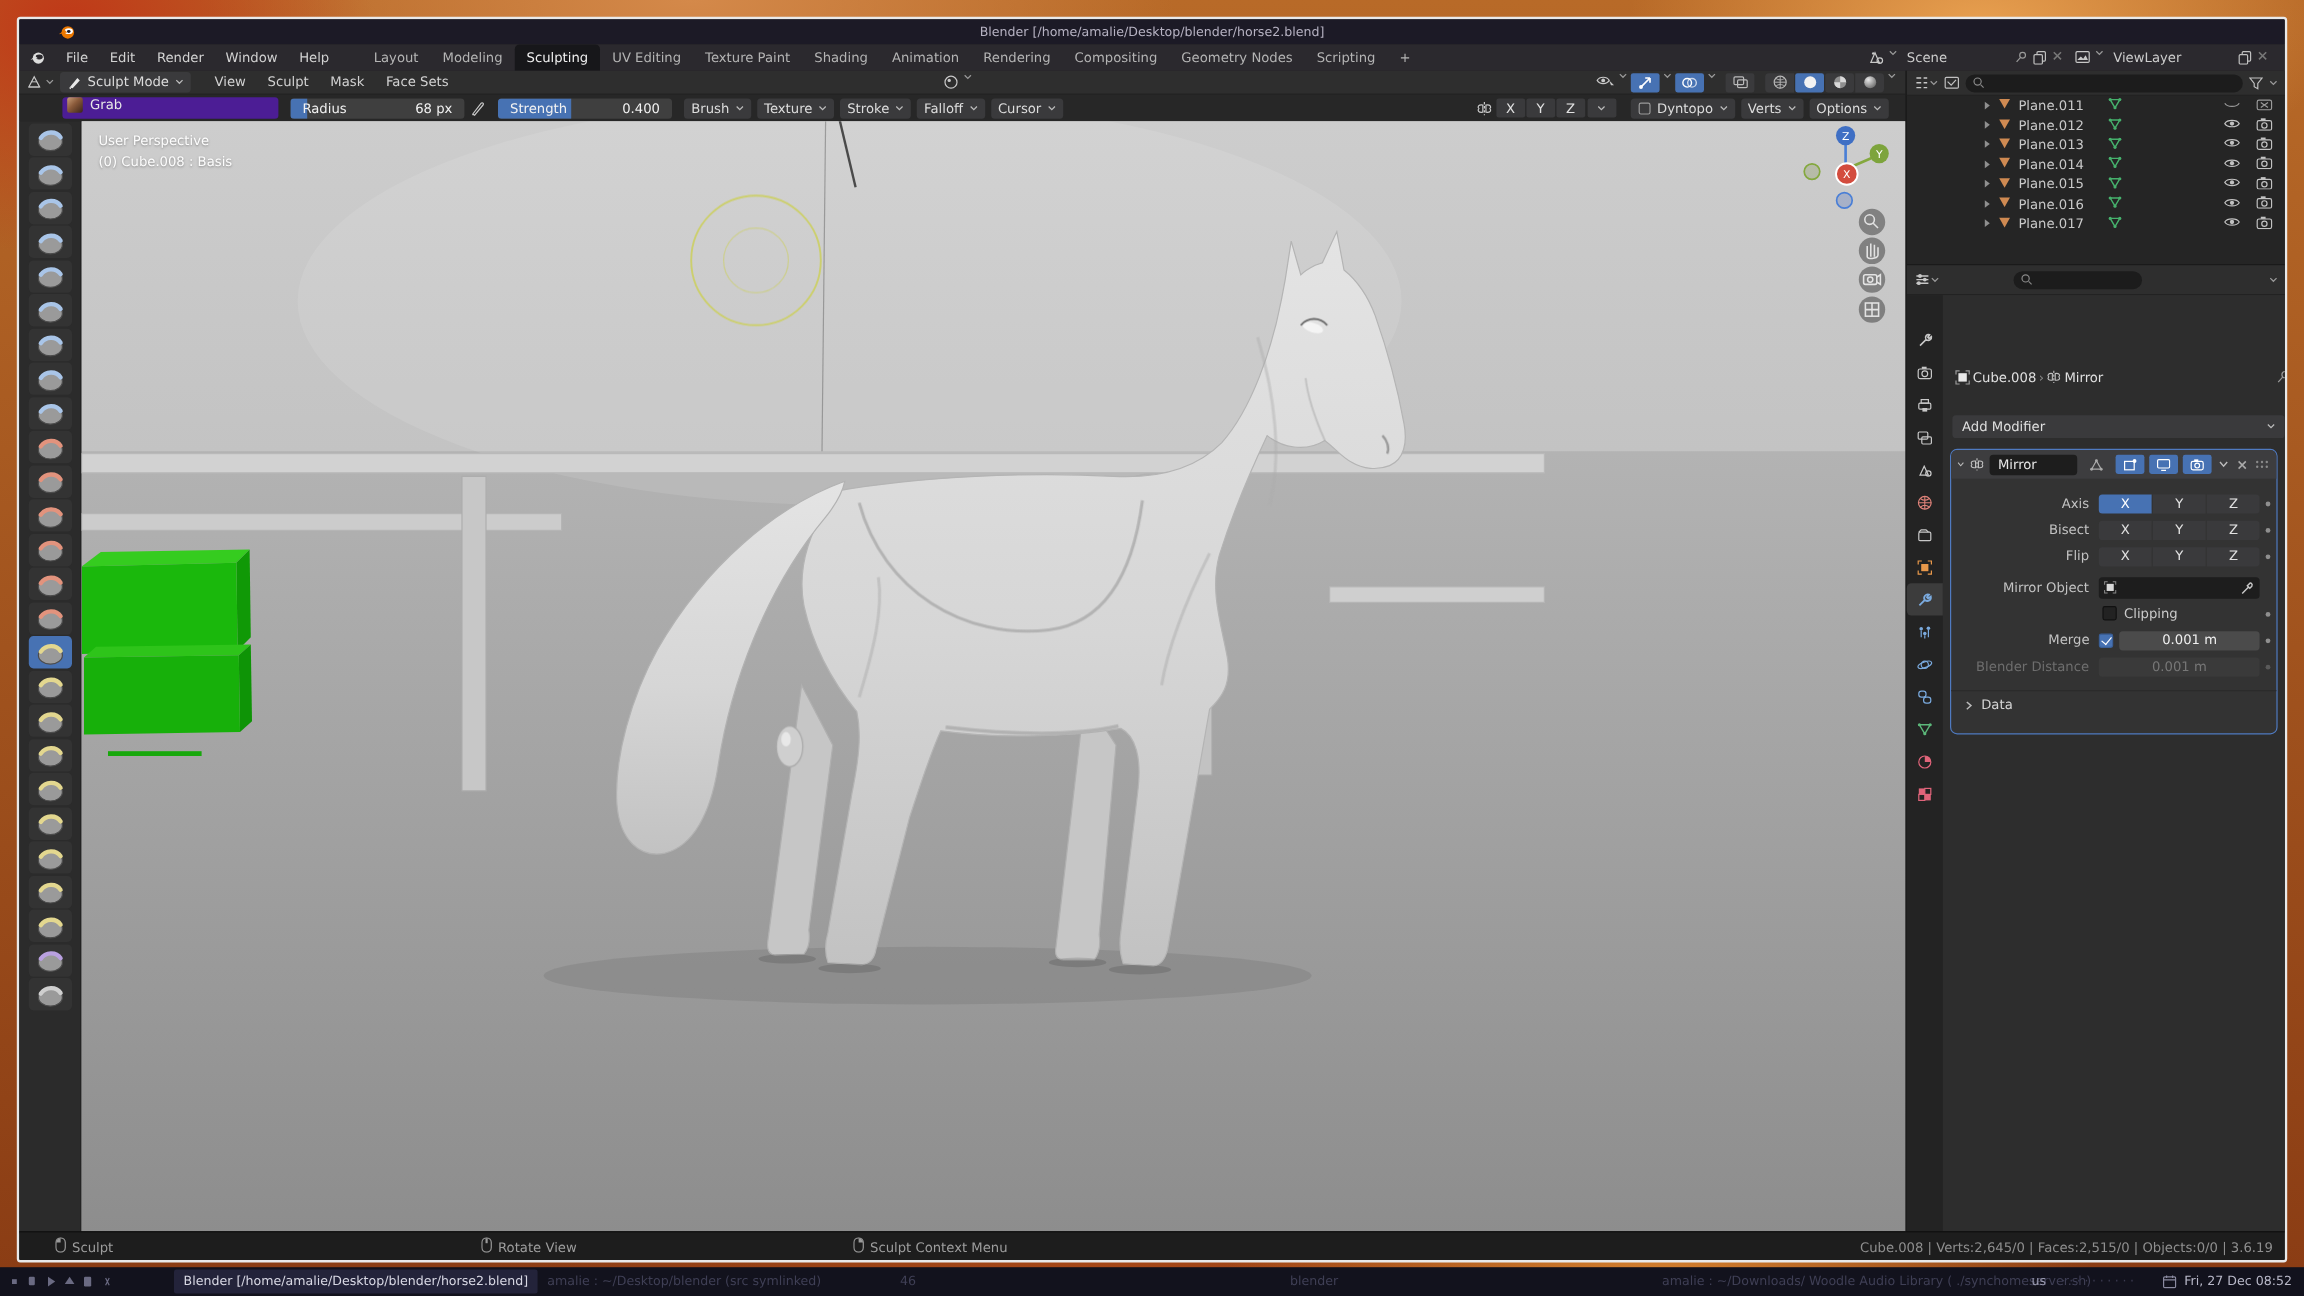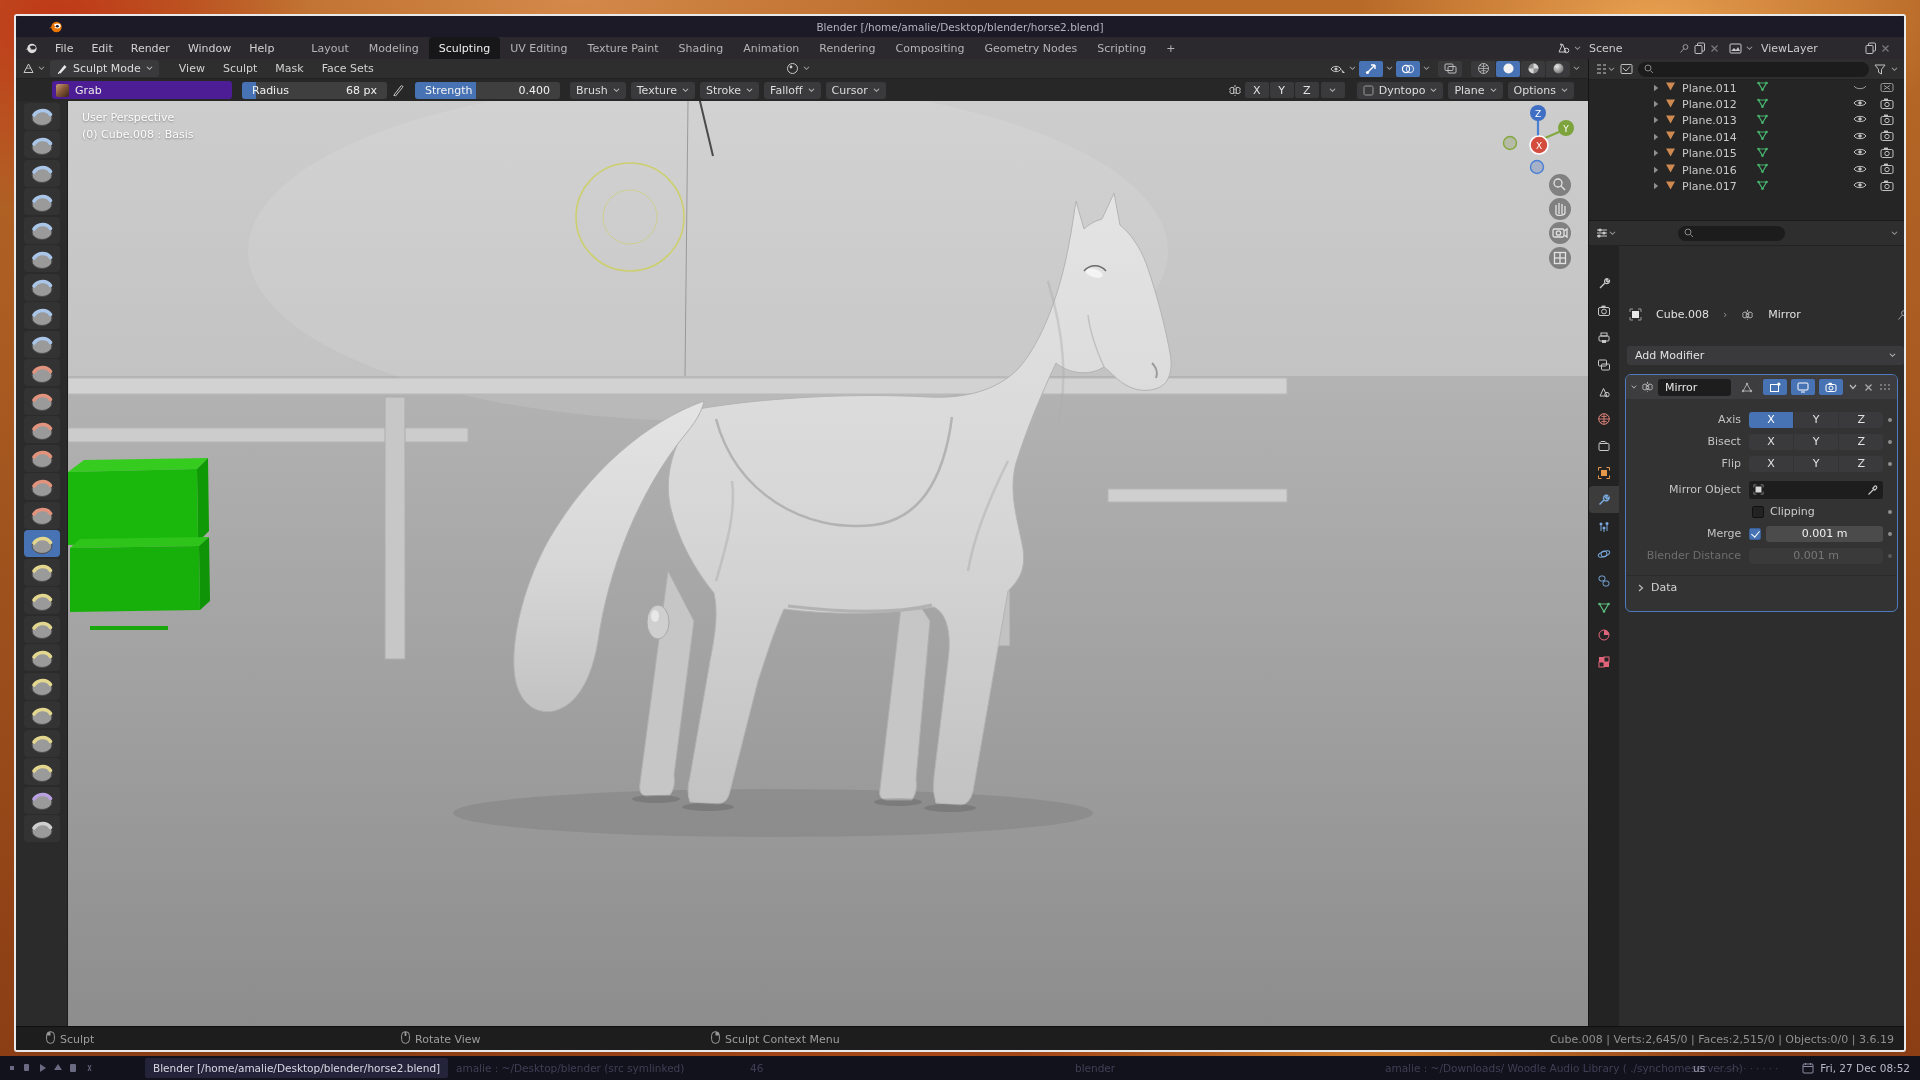--- a/index.html
+++ b/index.html
@@ -8,21 +8,21 @@
     font-family:"DejaVu Sans", sans-serif; font-size:11px; color:#cccccc;
     background:
       radial-gradient(420px 220px at 86% 2%, #e8a050 0%, rgba(232,160,80,0) 70%),
       radial-gradient(520px 280px at 72% 100%, #d88430 0%, rgba(216,132,48,0) 70%),
       radial-gradient(420px 320px at 3% 2%, #c03818 0%, rgba(192,56,24,0) 60%),
       radial-gradient(620px 220px at 30% 0%, #d4894a 0%, rgba(212,137,74,0) 65%),
       radial-gradient(760px 320px at 48% 100%, #a84818 0%, rgba(168,72,24,0) 70%),
       linear-gradient(180deg, #b86a28 0%, #8a3c14 100%);
   }
   .abs { position:absolute; }
-  .row { display:flex; align-items:center; }
+  .row { display:flex; align-items:flex-start; }
 
   
   #window { position:absolute; left:14px; top:14px; width:1892px; height:1038px;
     border:2px solid #e9e9e9; background:#232323; border-radius:3px; overflow:hidden; }
   #titlebar { position:absolute; left:0; top:0; right:0; height:21px; background:#1c1a26;
     display:flex; align-items:center; justify-content:center; color:#b6b2c2; font-size:10.5px; }
   #menubar { position:absolute; left:0; top:21px; right:0; height:22px; background:#2b292e;
     display:flex; align-items:center; }
   .menu-item { padding:0 9px; color:#d2d2d2; height:100%; display:flex; align-items:center; }
   .ws-tab { padding:2px 10px; color:#b4b4b4; border-radius:4px 4px 0 0; height:100%; display:flex; align-items:center; }
@@ -393,21 +393,21 @@
     <span class="hdr-btn" style="margin-left:12px;">
       <svg width="11" height="11" viewBox="0 0 11 11">
           <rect x="1" y="1" width="9" height="9" rx="1.5" fill="none" stroke="#9a9a9a"></rect>
         </svg>
       <span>Dyntopo</span>
       <svg width="7" height="5" viewBox="0 0 8 5">
           <path d="M1 .5 L4 3.5 L7 .5" fill="none" stroke="#bbb" stroke-width="1.2"></path>
         </svg>
     </span>
     <span class="hdr-btn">
-      <span>Plane</span>
+      <span>Verts</span>
       <svg width="7" height="5" viewBox="0 0 8 5">
           <path d="M1 .5 L4 3.5 L7 .5" fill="none" stroke="#bbb" stroke-width="1.2"></path>
         </svg>
     </span>
     <span class="hdr-btn" style="margin-right:14px;">
       <span>Options</span>
       <svg width="7" height="5" viewBox="0 0 8 5">
           <path d="M1 .5 L4 3.5 L7 .5" fill="none" stroke="#bbb" stroke-width="1.2"></path>
         </svg>
     </span>
@@ -1054,21 +1054,21 @@
             <svg width="14" height="14" viewBox="0 0 14 14">
               <rect x="2" y="2" width="5" height="5" fill="#e0647a"></rect>
               <rect x="7" y="7" width="5" height="5" fill="#e0647a"></rect>
               <rect x="7" y="2" width="5" height="5" fill="none" stroke="#e0647a"></rect>
               <rect x="2" y="7" width="5" height="5" fill="none" stroke="#e0647a"></rect>
             </svg>
           </div>
         </div>
       <div id="props-content">
 
-        <div class="row" style="position:absolute; left:10px; top:62px; gap:14px;">
+        <div class="row" style="position:absolute; left:10px; top:62px; gap:2px;">
           <span class="icon-btn">
             <svg width="13" height="13" viewBox="0 0 13 13">
                 <rect x="3" y="3" width="7" height="7" fill="#e8e8e8"></rect>
                 <path d="M1 4 V1 H4 M9 1 H12 V4 M12 9 V12 H9 M4 12 H1 V9" fill="none" stroke="#9a9a9a"></path>
               </svg>
           </span>
           <span style="color:#e0e0e0;">Cube.008</span>
           <span style="color:#888;">›</span>
           <span class="icon-btn">
             <svg width="13" height="12" viewBox="0 0 14 13">

